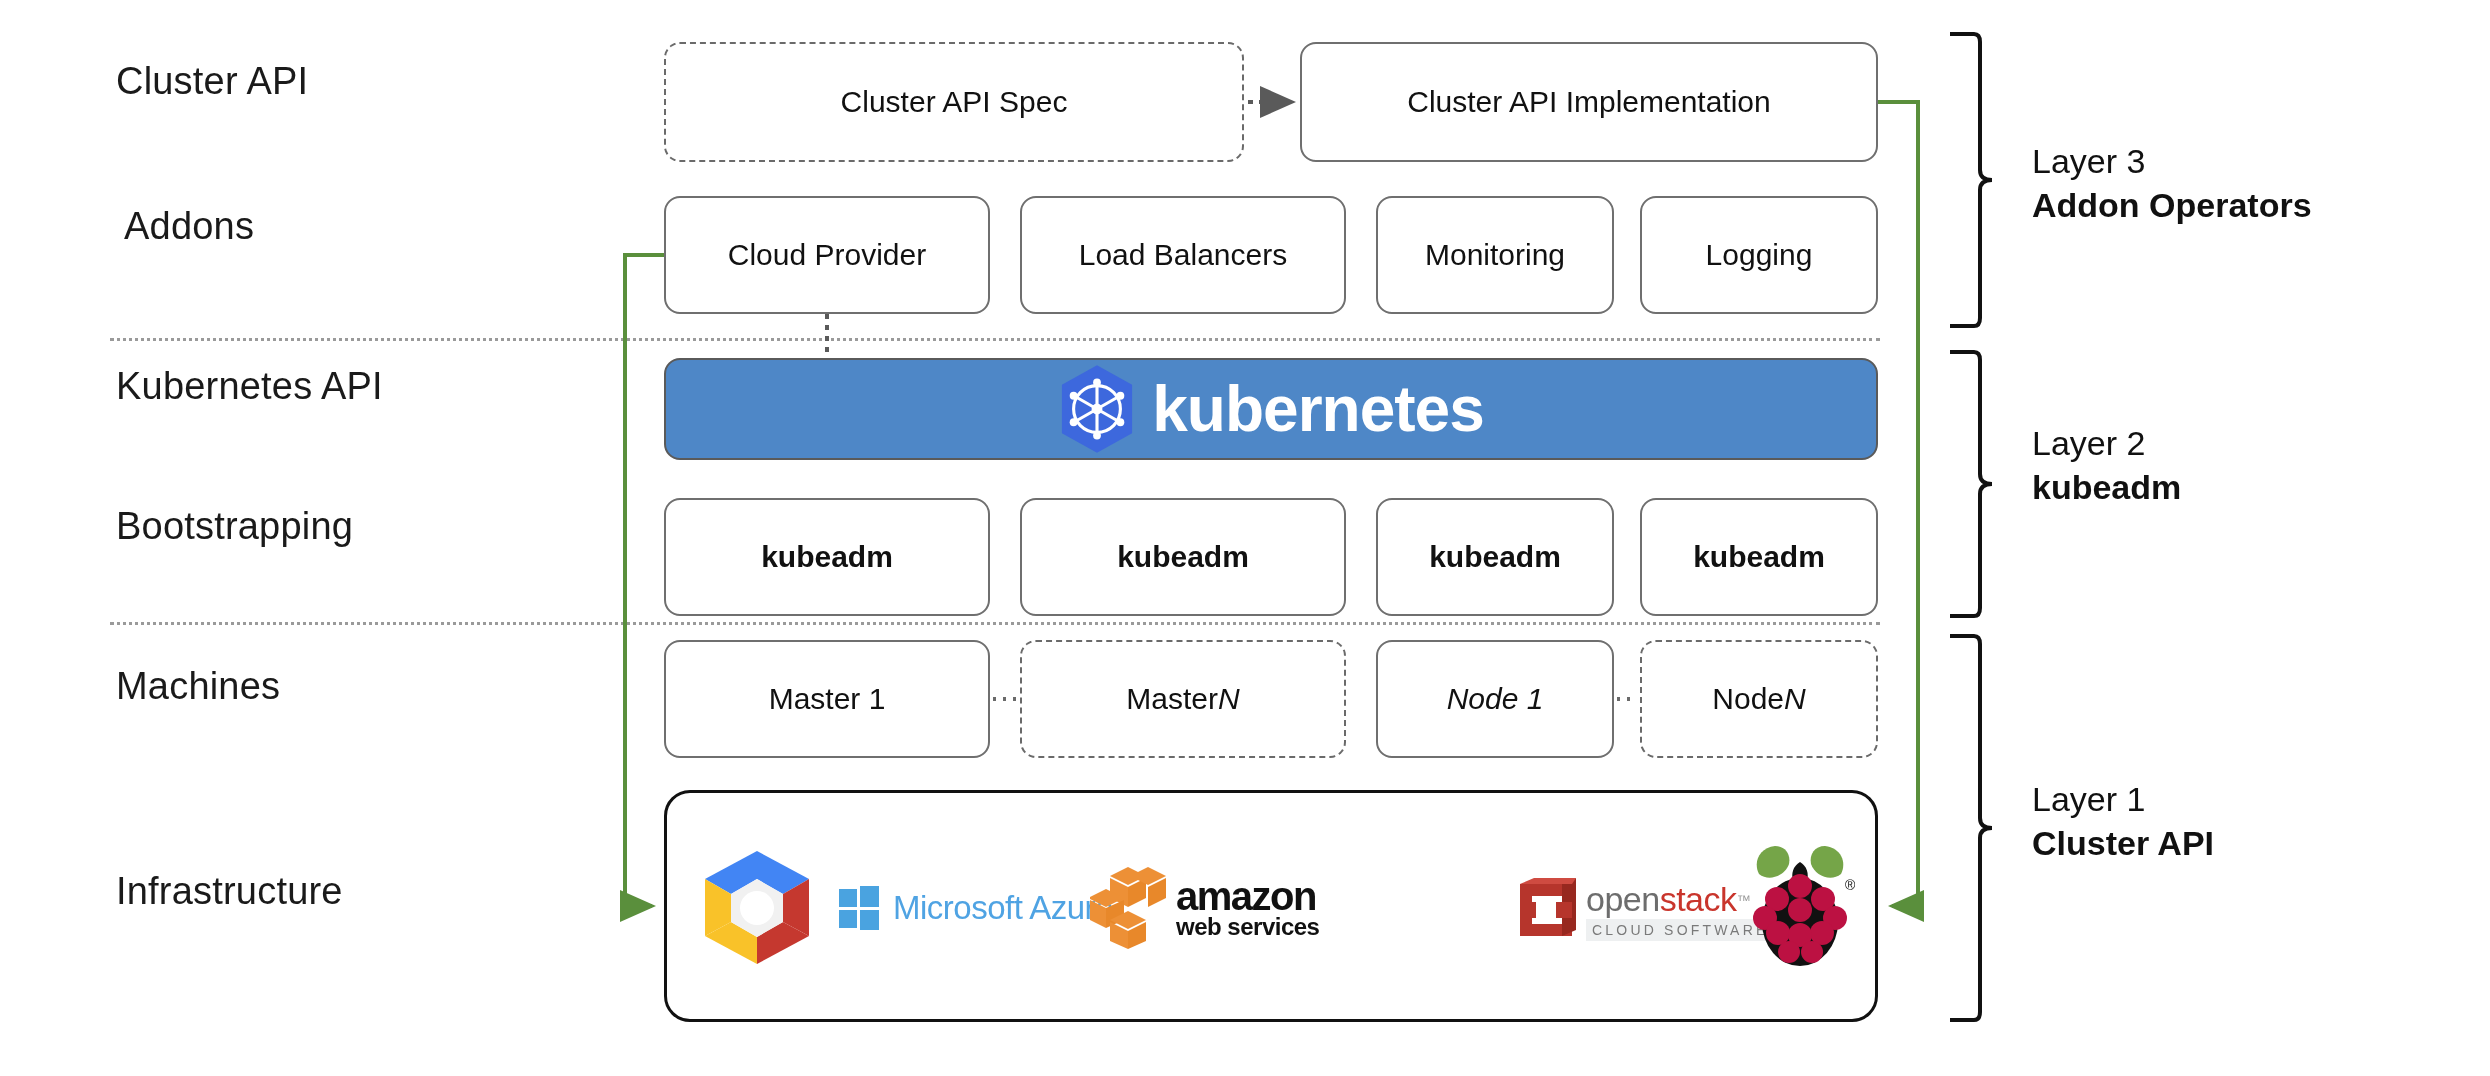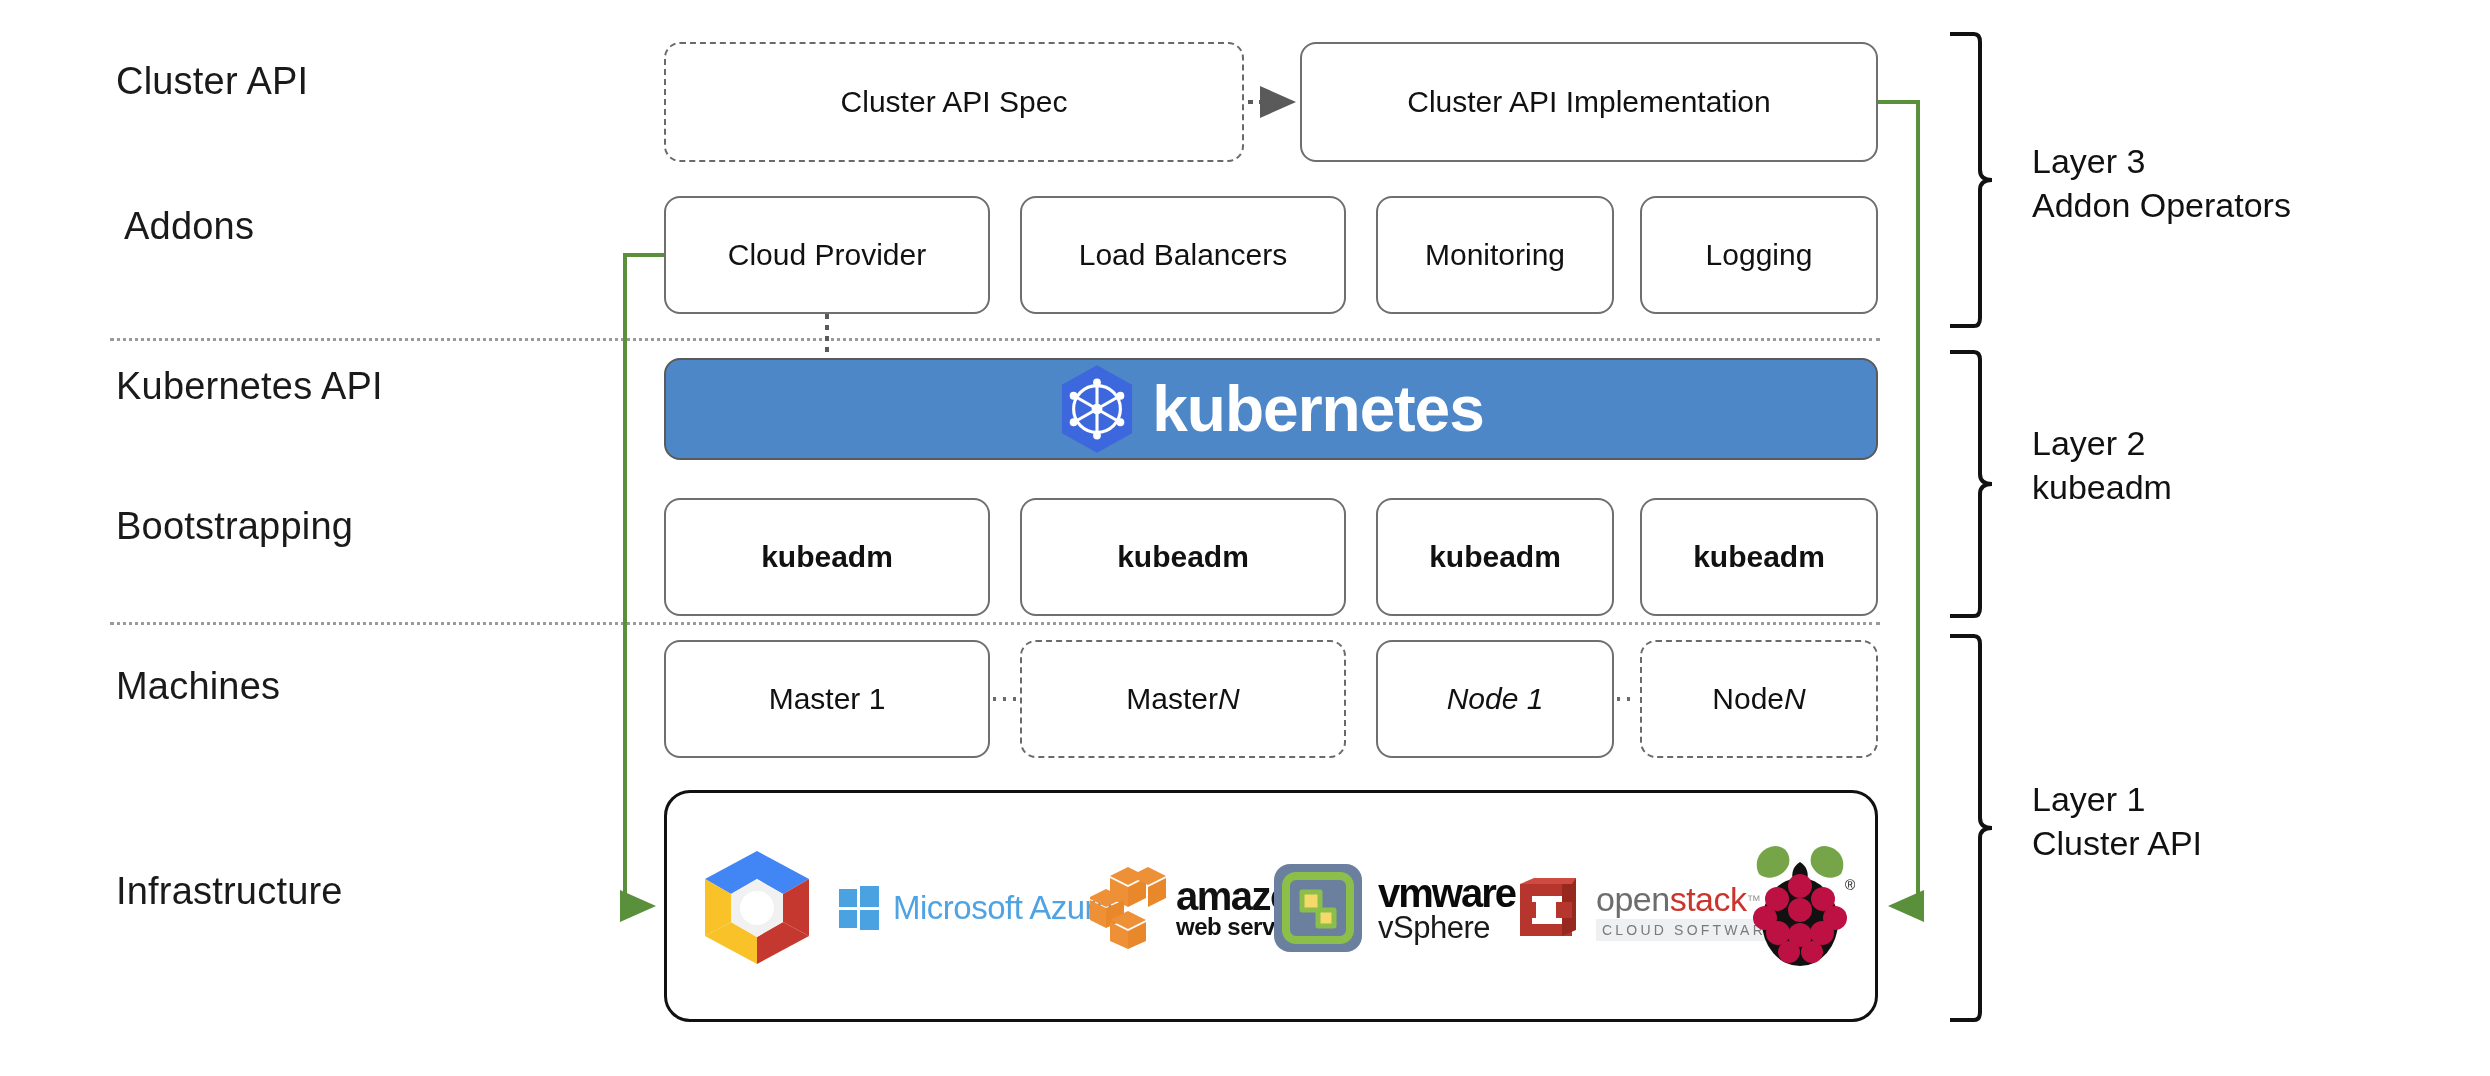--- a/index.html
+++ b/index.html
@@ -78,21 +78,21 @@
 
   
   .bracket { position: absolute; }
   .layer-text {
     position: absolute;
     font-size: 34px;
     line-height: 1.28;
     color: #111111;
     white-space: nowrap;
   }
-  .layer-text .strong { font-weight: normal; display: block; }
+  .layer-text .strong { font-weight: bold; display: block; }
 
   
   #overlay { position: absolute; left: 0; top: 0; width: 2490px; height: 1076px; pointer-events: none; }
 
   
   .logo { position: absolute; display: flex; align-items: center; }
   .ms-azure-text { color: #4fa3e3; font-size: 33px; letter-spacing: -0.5px; }
   .aws-text-main { font-size: 40px; font-weight: bold; letter-spacing: -1.5px; color: #111; line-height: 0.95; }
   .aws-text-sub { font-size: 24px; font-weight: bold; letter-spacing: -0.5px; color: #111; line-height: 1; }
   .vm-text-main { font-size: 40px; font-weight: bold; letter-spacing: -2px; color: #0a0a0a; line-height: 0.95; }
@@ -210,33 +210,22 @@
         <polygon points="20,57 38,66 38,84 20,76"></polygon>
         <polygon points="56,57 56,76 38,84 38,66" fill="#e8882a"></polygon>
       </g>
     </svg>
     <span style="display:flex;flex-direction:column;justify-content:center;">
       <span class="aws-text-main">amazon</span>
       <span class="aws-text-sub">web services</span>
     </span>
   </div>
 
-  <div class="logo" style="left:1272px; top:858px; height:100px; gap:14px;">
-    <svg width="92" height="92" viewBox="0 0 92 92" aria-hidden="true">
-      <rect x="2" y="2" width="88" height="88" rx="16" fill="#6b7f9e"></rect>
-      <rect x="14" y="14" width="64" height="64" rx="10" fill="none" stroke="#8cbf4a" stroke-width="8"></rect>
-      <path d="M30,30 h18 v18 h14 v16 h-16 v-16 h-16 z" fill="#f5d96a" stroke="#8cbf4a" stroke-width="5" stroke-linejoin="round"></path>
-    </svg>
-    <span style="display:flex;flex-direction:column;justify-content:center;">
-      <span class="vm-text-main">vmware</span>
-      <span class="vm-text-sub">vSphere</span>
-    </span>
-  </div>
-
-  <div class="logo" style="left:1510px; top:870px; height:80px; gap:10px;">
+
+  <div class="logo" style="left:1510px; top:870px; height:80px; ">
     <svg width="76" height="72" viewBox="0 0 76 72" aria-hidden="true">
       <g fill="#b6352c">
         <polygon points="10,10 62,10 62,22 22,22 22,50 62,50 62,62 10,62"></polygon>
         <polygon points="52,10 66,4 66,56 52,62" fill="#97281f"></polygon>
         <rect x="10" y="28" width="16" height="16" fill="#b6352c"></rect>
         <rect x="46" y="28" width="16" height="16" fill="#b6352c"></rect>
         <polygon points="10,10 24,4 66,4 62,10" fill="#cf4b41"></polygon>
       </g>
     </svg>
     <span style="display:flex;flex-direction:column;">

